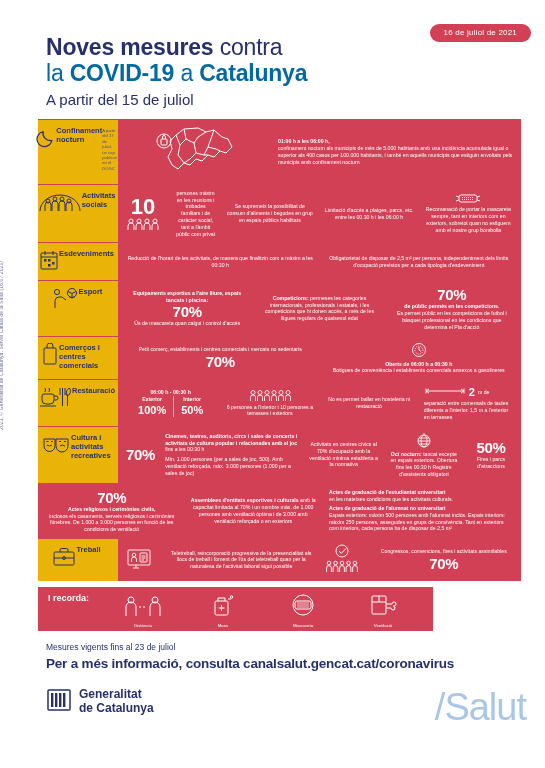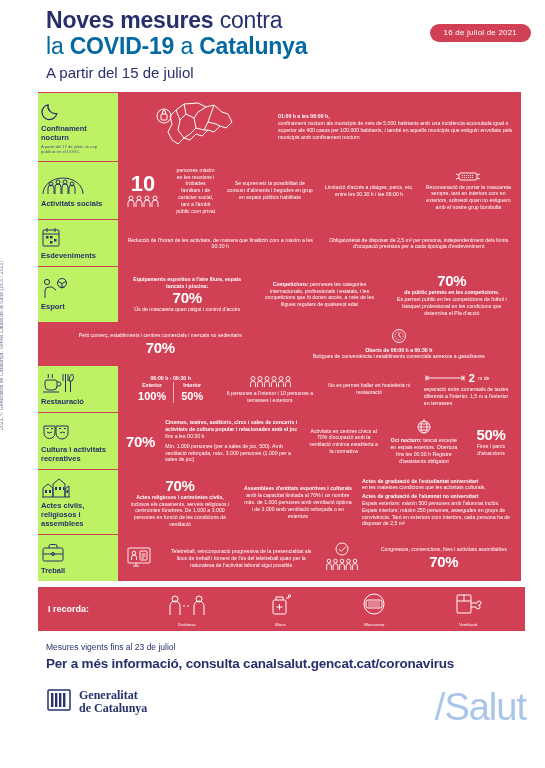--- a/index.html
+++ b/index.html
@@ -9,21 +9,21 @@
   body {
     width: 545px; height: 768px;
     font-family: "Liberation Sans", sans-serif;
     color: #2b2f6b;
     overflow: hidden;
     position: relative;
   }
 
   
   .header {
-    padding: 8px 0 0 46px;
+    padding: 35px 0 0 46px;
     position: relative;
   }
   .title-line1 {
     font-size: 23px;
     line-height: 25px;
     font-weight: 400;
     color: #27306b;
     letter-spacing: -0.2px;
   }
   .title-line1 .b { font-weight: 700; }
@@ -77,25 +77,24 @@
     display: flex;
     border-bottom: 1.3px solid #d24055;
     position: relative;
   }
   .row:first-child { border-top: 1.3px solid #d24055; }
   .row.lastrow { border-bottom: none; }
 
   .cat {
     width: 80px;
     min-width: 80px;
-    background: #bef264;
+    background: #eab308;
     padding: 6px 6px 6px 3px;
     box-sizing: border-box;
     display: flex;
-    flex-direction: column;
     justify-content: center;
   }
   .cat-icon {
     height: 22px;
     margin-bottom: 3px;
     display: flex;
     align-items: flex-end;
   }
   .cat-icon svg { display: block; }
   .cat-label {
@@ -165,25 +164,25 @@
   }
   .split > div { padding: 0 6px; }
   .split .vline {
     width: 1px; background: rgba(255,255,255,0.6);
     padding: 0;
   }
 
   
   .recorda {
     margin: 6px 0 0 38px;
-    width: 487px;
+    width: 395px;
     background: #d24055;
     color: #fff;
     display: flex;
-    align-items: center;
+    align-items: flex-start;
     padding: 6px 10px;
     box-sizing: border-box;
     height: 44px;
   }
   .recorda-title {
     font-size: 9px;
     font-weight: 700;
     width: 92px;
   }
   .recorda-items {
@@ -224,21 +223,20 @@
     margin-top: 14px;
     display: flex;
     align-items: center;
   }
   .gencat-logo { margin-right: 7px; }
   .gencat-text {
     font-size: 12px;
     font-weight: 700;
     color: #27306b;
     line-height: 13.5px;
-    font-family: Liberation Serif, serif;
   }
   .salut {
     position: absolute;
     right: 0px;
     bottom: -12px;
     font-size: 38px;
     color: #a9c6e8;
     font-weight: 400;
     letter-spacing: -1px;
   }
@@ -405,20 +403,31 @@
       </div>
       <div class="cell">
         <div class="big">70%</div>
         <b>de públic permès en les competicions.</b>
         <div>Es permet públic en les competicions de futbol i bàsquet professional en les condicions que determina el Pla d'acció</div>
       </div>
     </div>
   </div>
 
   <div class="row">
+    <div class="cat">
+      <div class="cat-icon">
+        <svg width="18" height="22" viewBox="0 0 18 22">
+            <g fill="none" stroke="#27306b" stroke-width="1">
+              <rect x="3" y="5" width="12" height="16" rx="1"></rect>
+              <path d="M6 5 V3 a3 3 0 0 1 6 0 v2"></path>
+            </g>
+          </svg>
+      </div>
+      <div class="cat-label">Comerços i centres comercials</div>
+    </div>
     <div class="content">
       <div class="cell">
         <div>Petit comerç, establiments i centres comercials i mercats no sedentaris</div>
         <div class="big">70%</div>
       </div>
       <div class="cell">
         <div style="display:flex;justify-content:center;margin-bottom:3px">
           <svg width="16" height="16" viewBox="0 0 16 16">
               <g fill="none" stroke="#fff" stroke-width="0.9">
                 <circle cx="8" cy="8" r="6.5"></circle>
@@ -542,41 +551,20 @@
         <b>Oci nocturn:</b><span> tancat excepte en espais exteriors. Obertura fins les 00:30 h Registre d'assistents obligatori</span>
       </div>
       <div class="cell" style="flex:0 0 52px">
         <div class="big">50%</div>
         <div>Fires i parcs d'atraccions</div>
       </div>
     </div>
   </div>
 
   <div class="row">
-    <div class="cat">
-      <div class="cat-icon">
-        <svg width="30" height="22" viewBox="0 0 30 22">
-            <g fill="none" stroke="#27306b" stroke-width="1">
-              <path d="M2 21 v-9 l5-4 5 4 v9"></path>
-              <path d="M12 21 v-13 l6-5 6 5 v13"></path>
-              <path d="M24 21 v-8 l4-3 v11"></path>
-              <path d="M1 21 h28"></path>
-            </g>
-            <g fill="#27306b">
-              <rect x="4" y="14" width="2" height="3"></rect>
-              <rect x="8" y="14" width="2" height="3"></rect>
-              <rect x="14" y="11" width="2" height="3"></rect>
-              <rect x="18" y="11" width="2" height="3"></rect>
-              <rect x="22" y="11" width="1.5" height="3"></rect>
-              <rect x="25.5" y="14" width="1.5" height="3"></rect>
-            </g>
-          </svg>
-      </div>
-      <div class="cat-label">Actes civils, religiosos i assemblees</div>
-    </div>
     <div class="content">
       <div class="cell">
         <div class="big">70%</div>
         <b>Actes religiosos i cerimònies civils,</b>
         <div>inclosos els casaments, serveis religiosos i cerimònies fúnebres. De 1.000 a 3.000 persones en funció de les condicions de ventilació</div>
       </div>
       <div class="cell">
         <b>Assemblees d'entitats esportives i culturals</b><span> amb la capacitat limitada al 70% i un nombre màx. de 1.000 persones amb ventilació òptima i de 3.000 amb ventilació reforçada o en exteriors</span>
       </div>
       <div class="cell left" style="flex:1.4">

